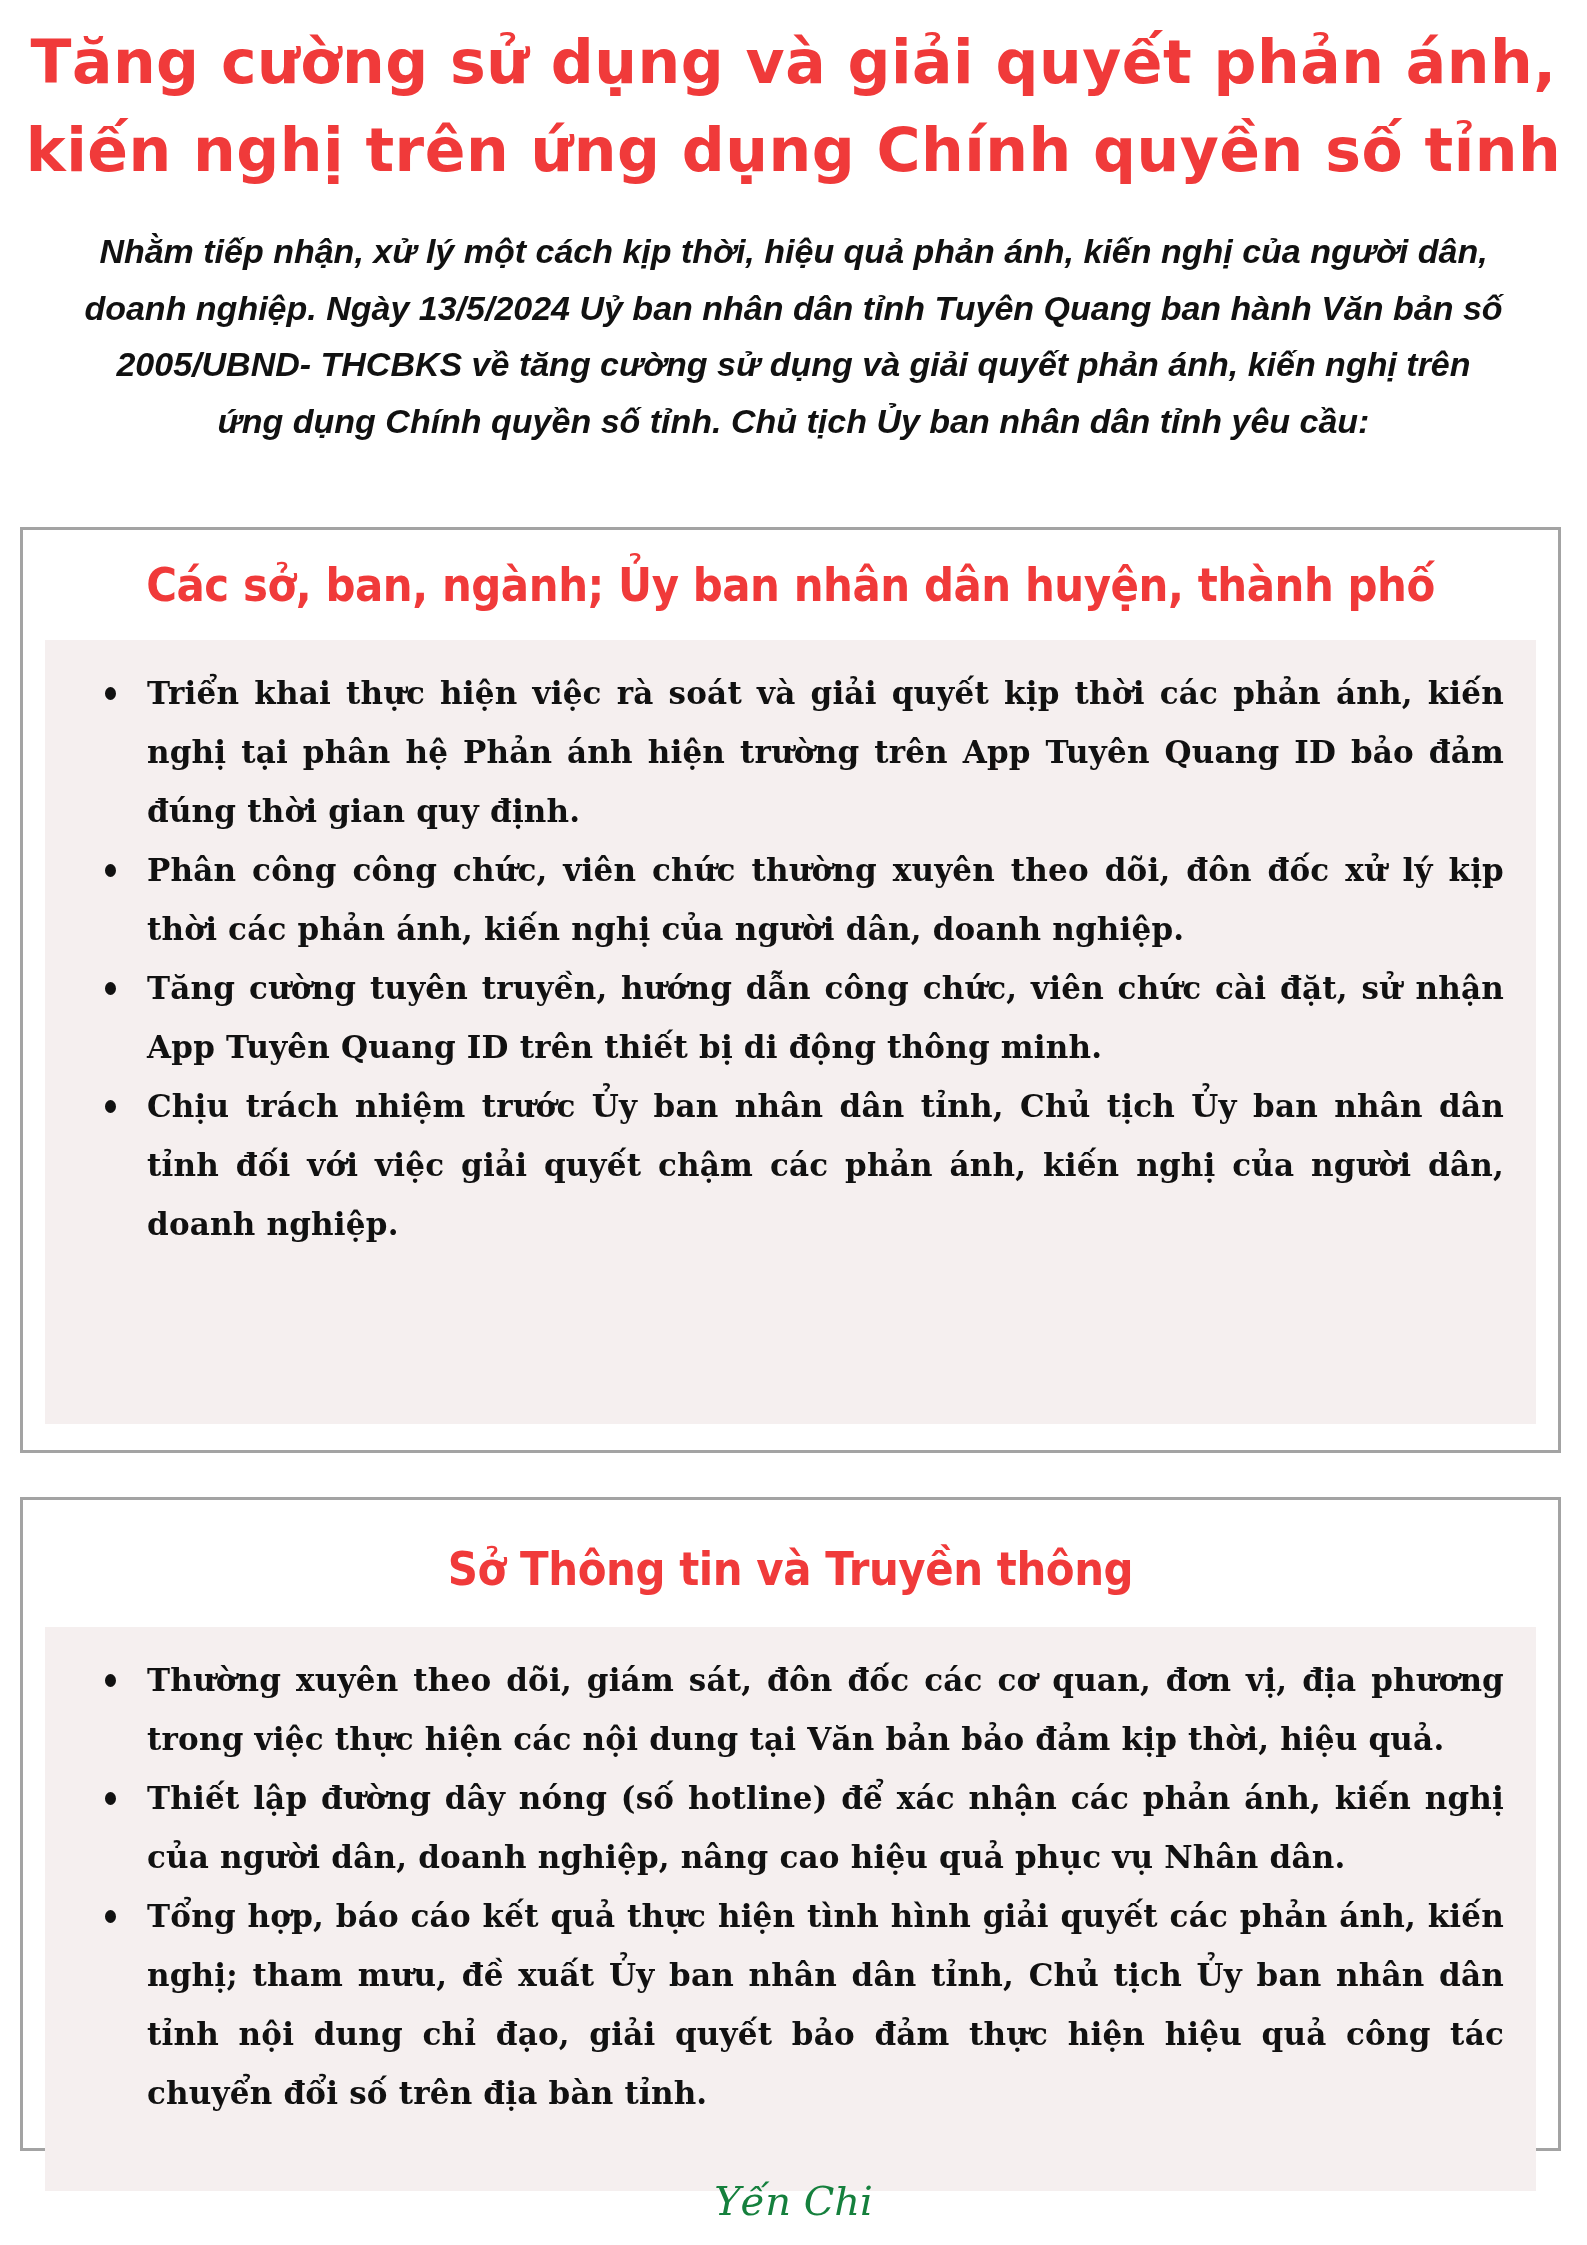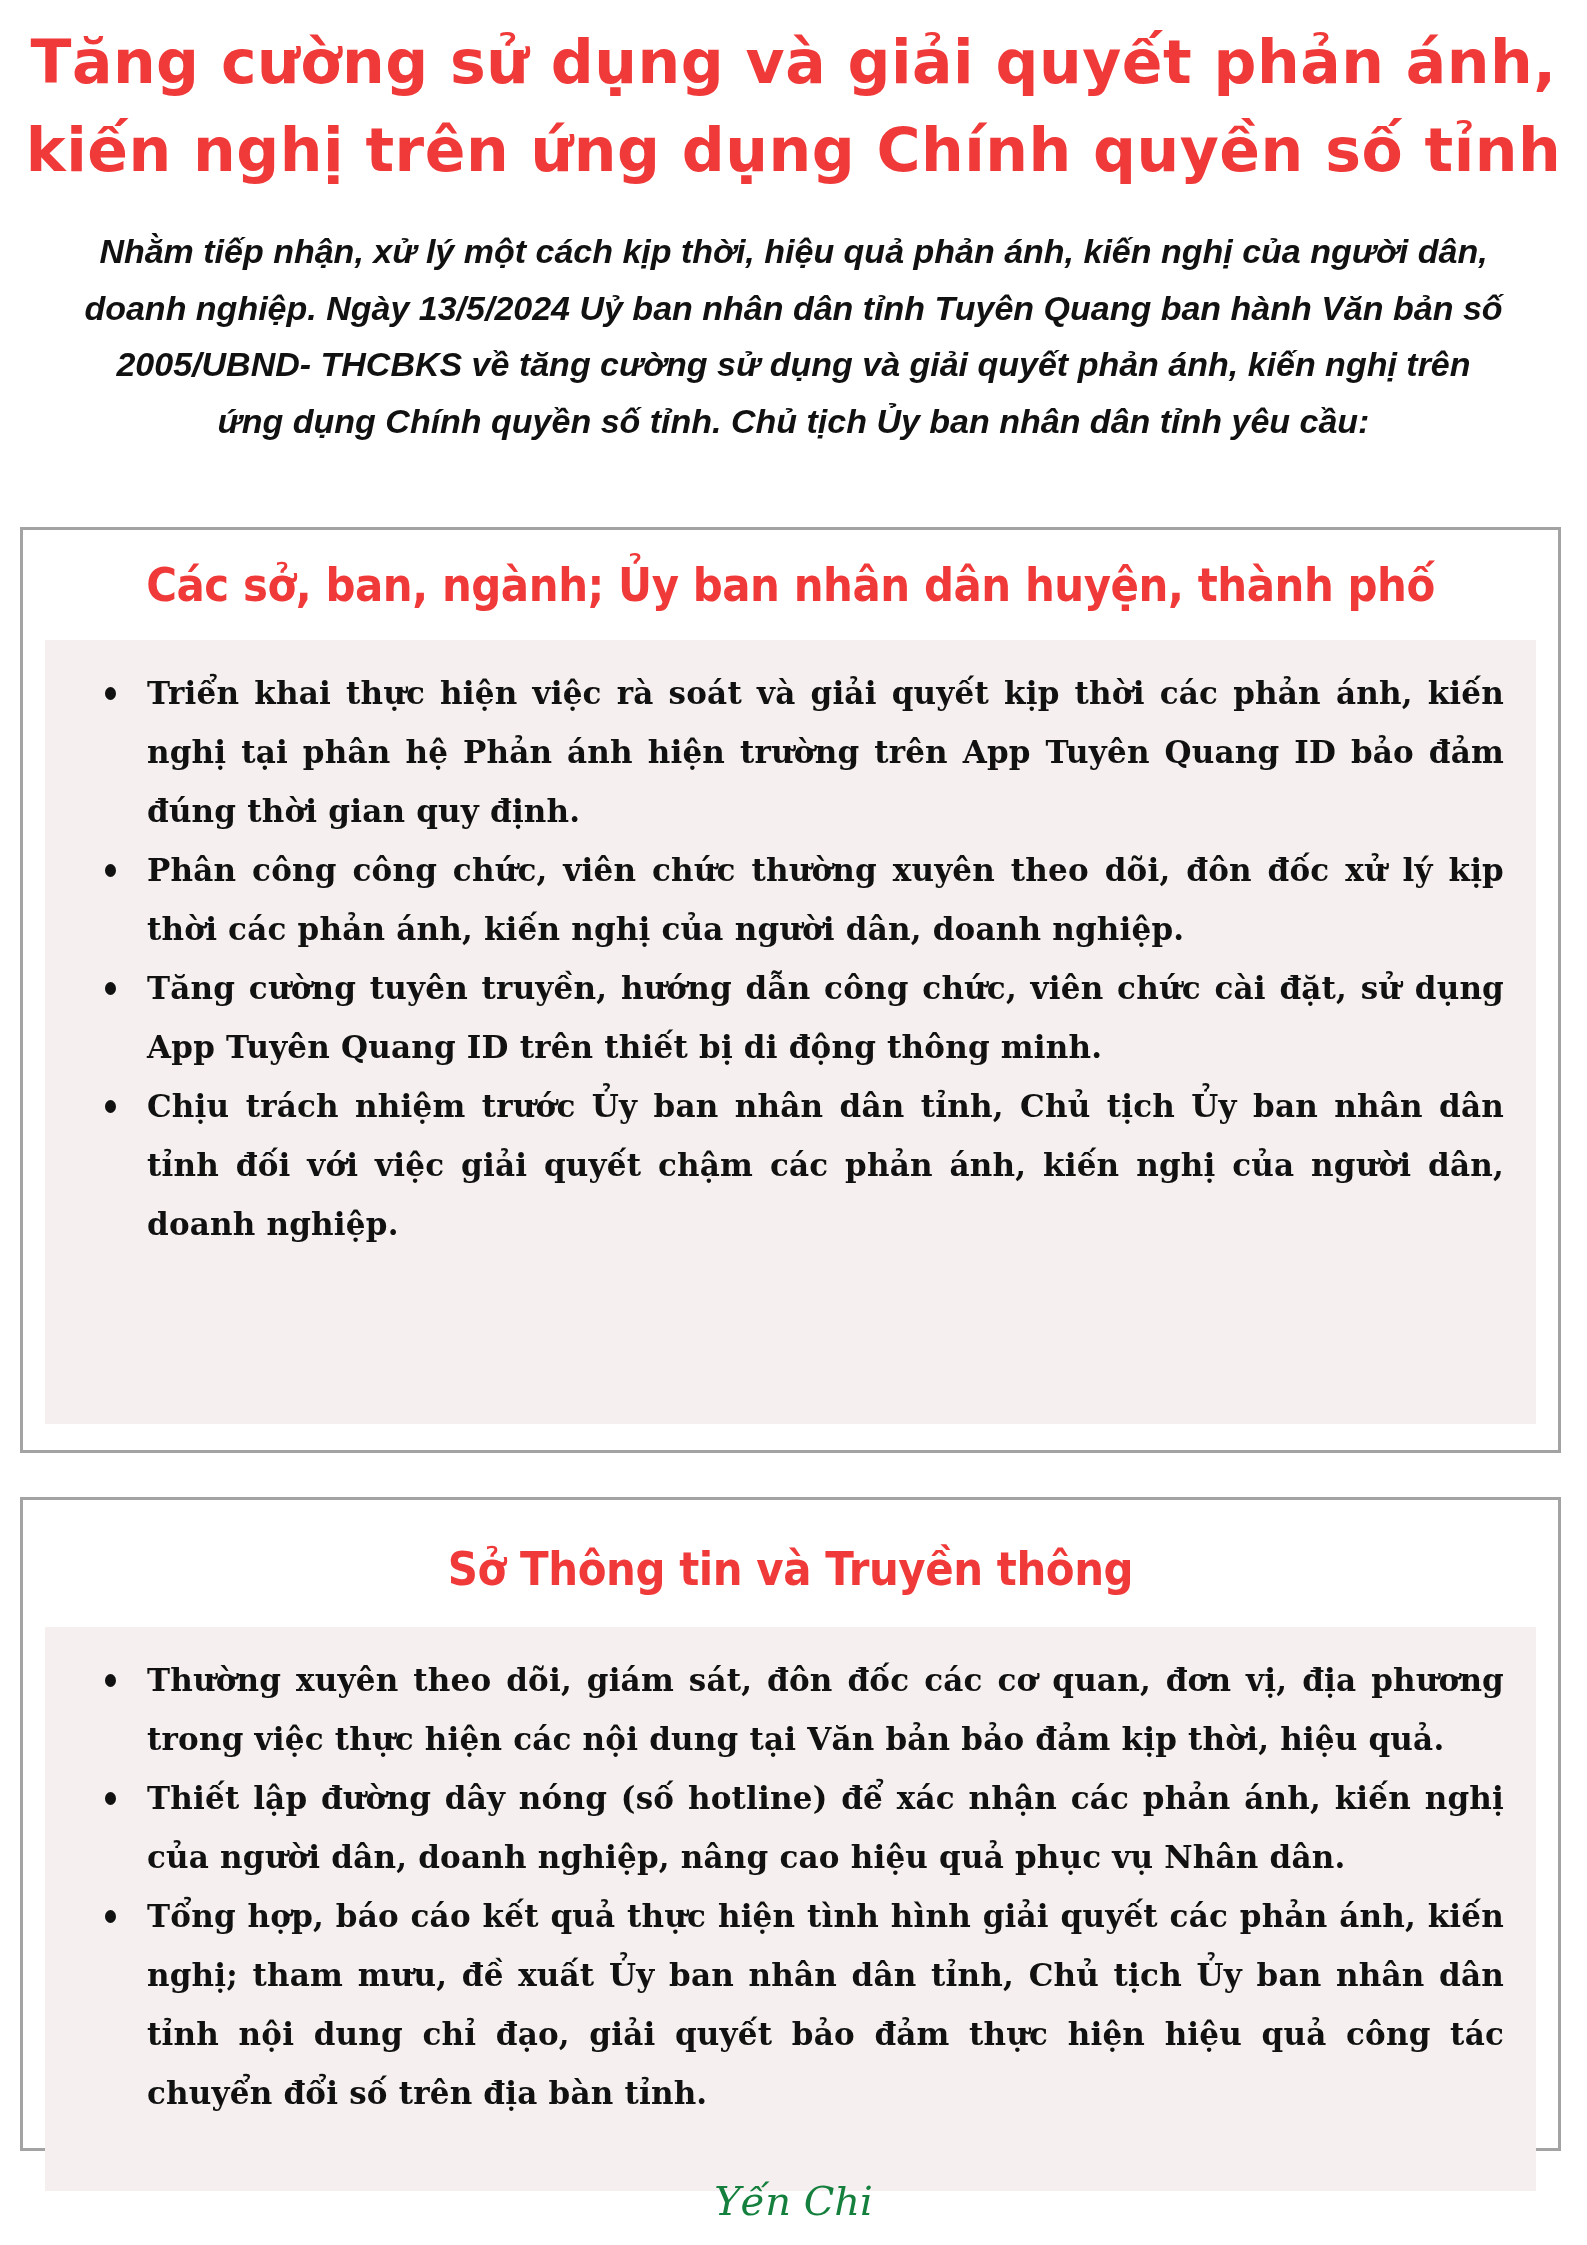--- a/index.html
+++ b/index.html
@@ -78,21 +78,21 @@
   <div style="display: block;">2005/UBND- THCBKS về  tăng cường sử dụng và giải quyết phản ánh, kiến nghị trên</div>
   <div style="display: block;">ứng dụng Chính quyền số tỉnh. Chủ tịch Ủy ban nhân dân tỉnh yêu cầu:</div>
 </div>
 
 <div class="box box1">
   <div class="box-heading" style="display: block; transform: scaleX(0.912052);">Các sở, ban, ngành; Ủy ban nhân dân huyện, thành phố</div>
   <div class="panel">
     <ul class="bullets">
       <li><span class="dot"></span><span>Triển khai thực hiện việc rà soát và giải quyết kịp thời các phản ánh, kiến nghị tại phân hệ Phản ánh hiện trường trên App Tuyên Quang ID bảo đảm đúng thời gian quy định.</span></li>
       <li><span class="dot"></span><span>Phân công công chức, viên chức thường xuyên theo dõi, đôn đốc xử lý kịp thời các phản ánh, kiến nghị của người dân, doanh nghiệp.</span></li>
-      <li><span class="dot"></span><span>Tăng cường tuyên truyền, hướng dẫn công chức, viên chức cài đặt, sử dụng App Tuyên Quang ID trên thiết bị di động thông minh.</span></li>
+      <li><span class="dot"></span><span>Tăng cường tuyên truyền, hướng dẫn công chức, viên chức cài đặt, sử nhận App Tuyên Quang ID trên thiết bị di động thông minh.</span></li>
       <li><span class="dot"></span><span>Chịu trách nhiệm trước Ủy ban nhân dân tỉnh, Chủ tịch Ủy ban nhân dân tỉnh đối với việc giải quyết chậm các phản ánh, kiến nghị của người dân, doanh nghiệp.</span></li>
     </ul>
   </div>
 </div>
 
 <div class="box box2">
   <div class="box-heading" style="display: block; transform: scaleX(0.912052);">Sở Thông tin và Truyền thông</div>
   <div class="panel">
     <ul class="bullets">
       <li><span class="dot"></span><span>Thường xuyên theo dõi, giám sát, đôn đốc các cơ quan, đơn vị, địa phương trong việc thực hiện các nội dung tại Văn bản bảo đảm kịp thời, hiệu quả.</span></li>

